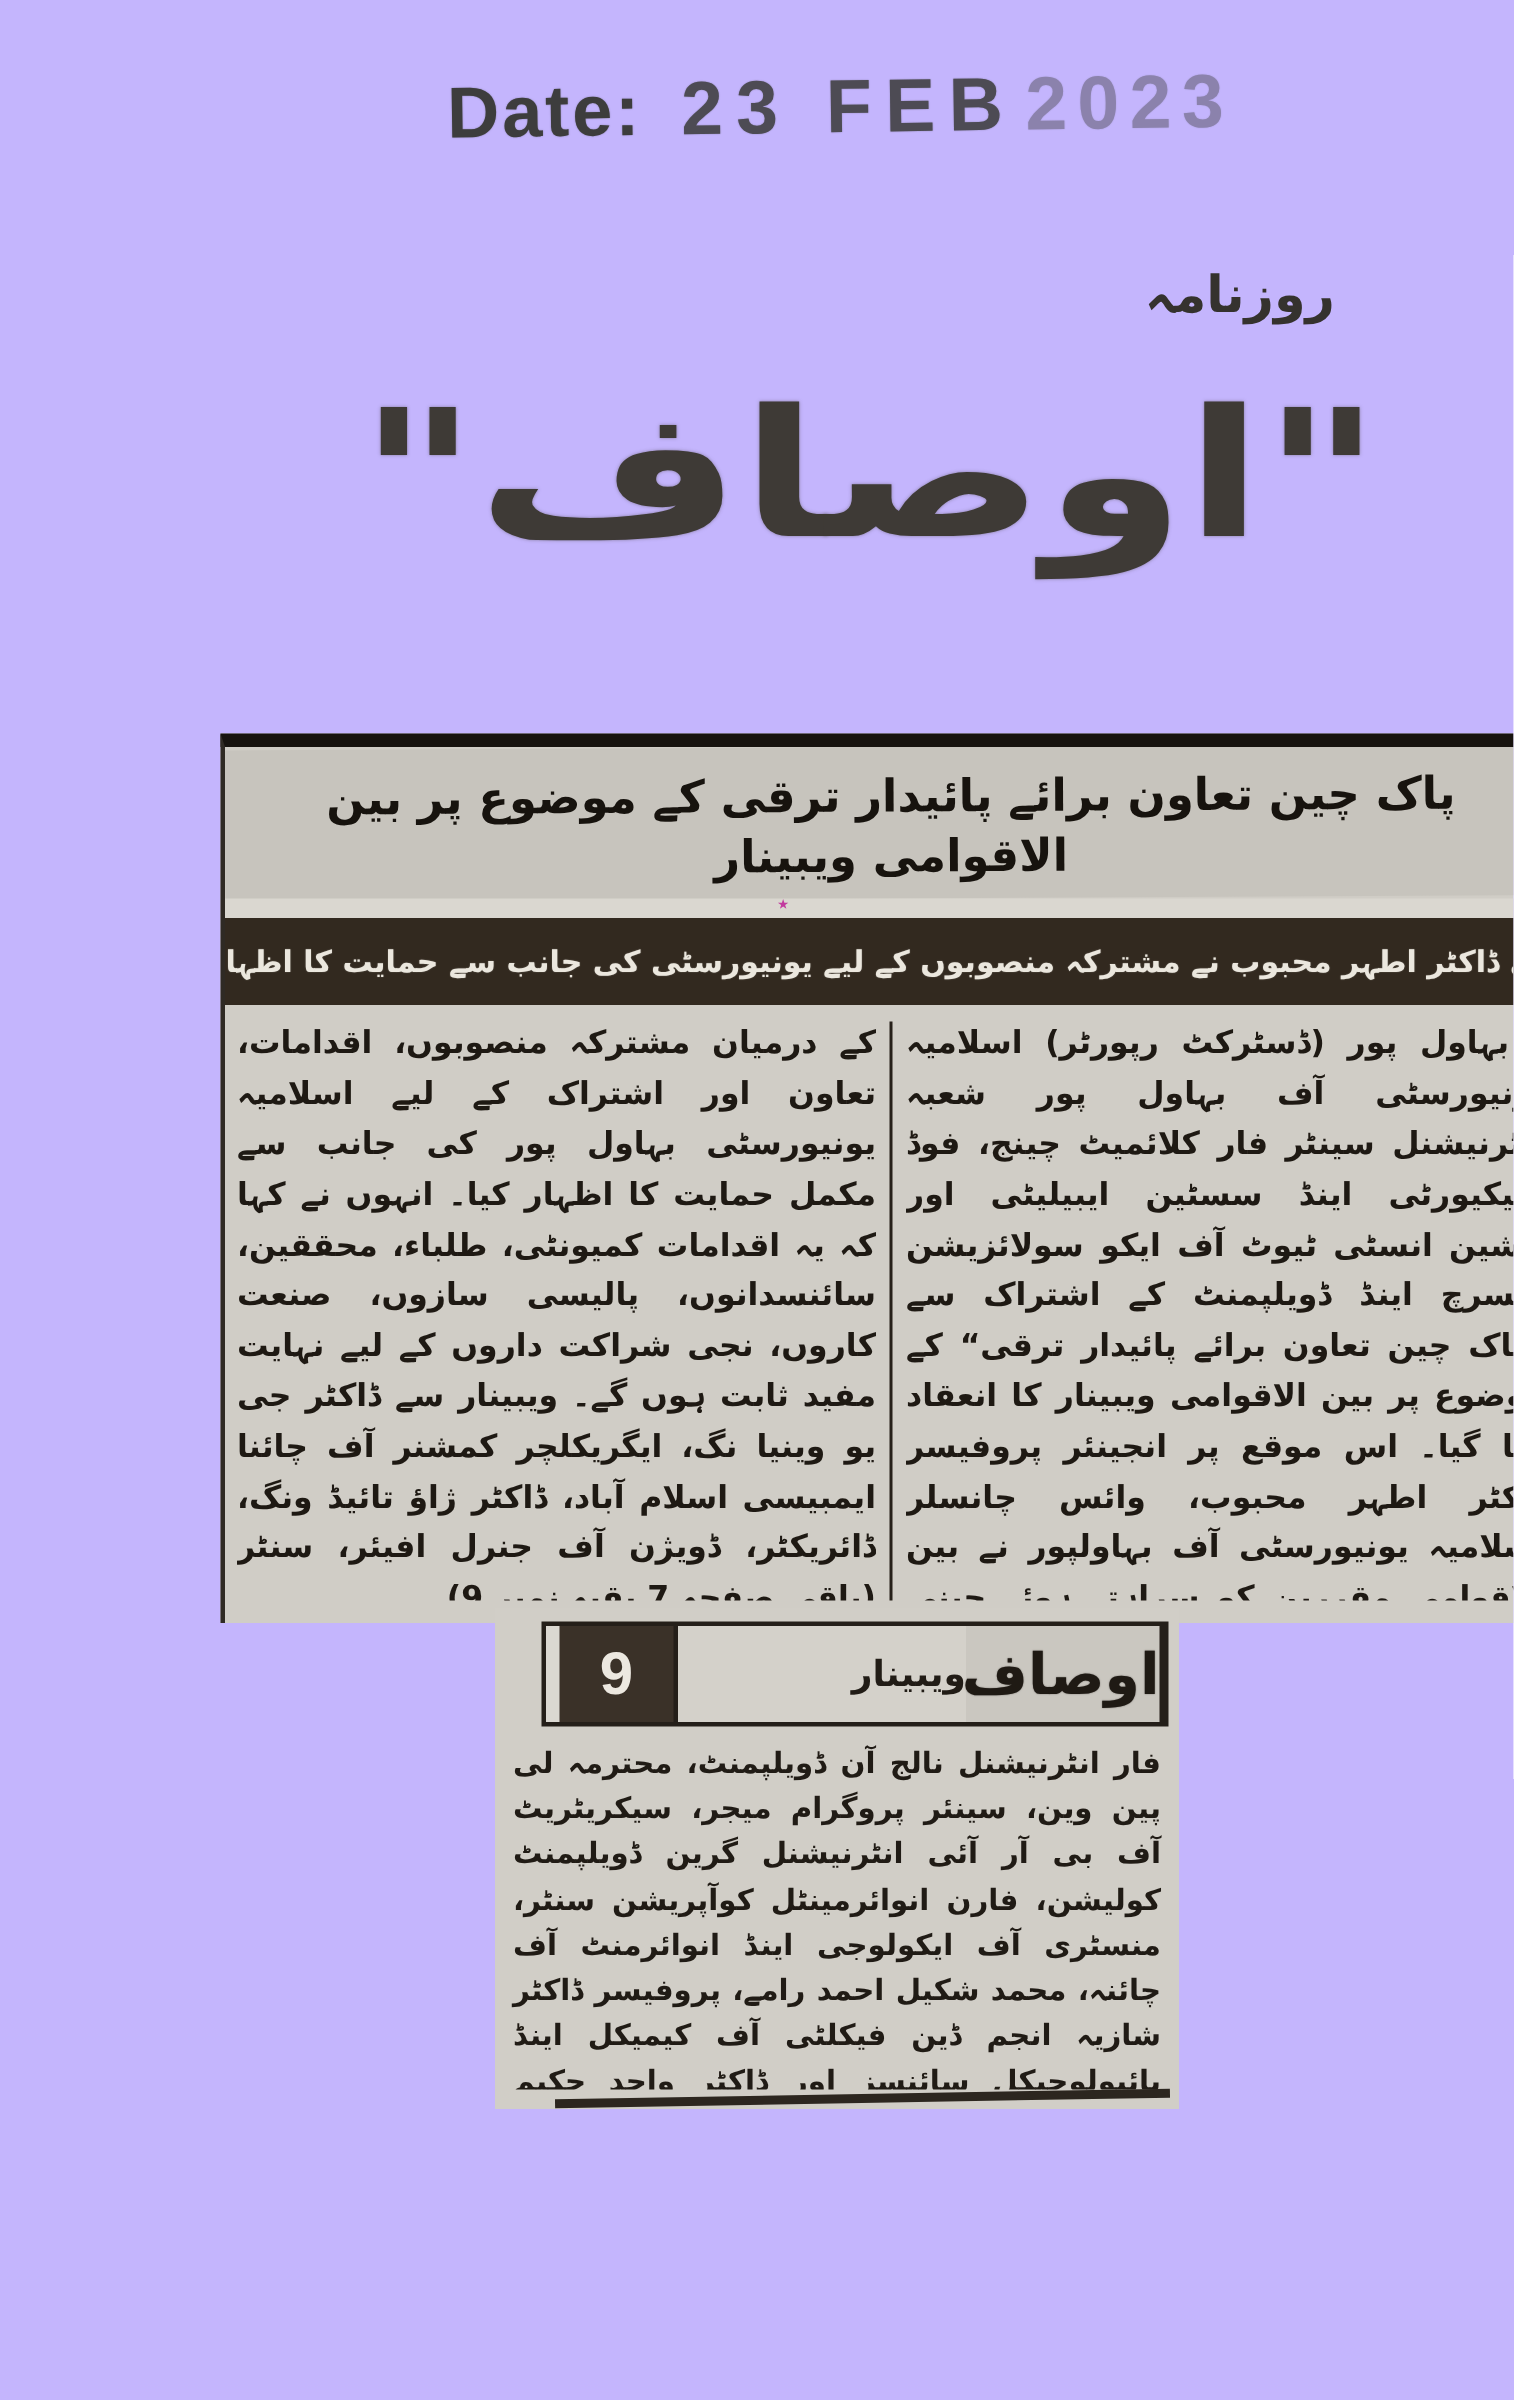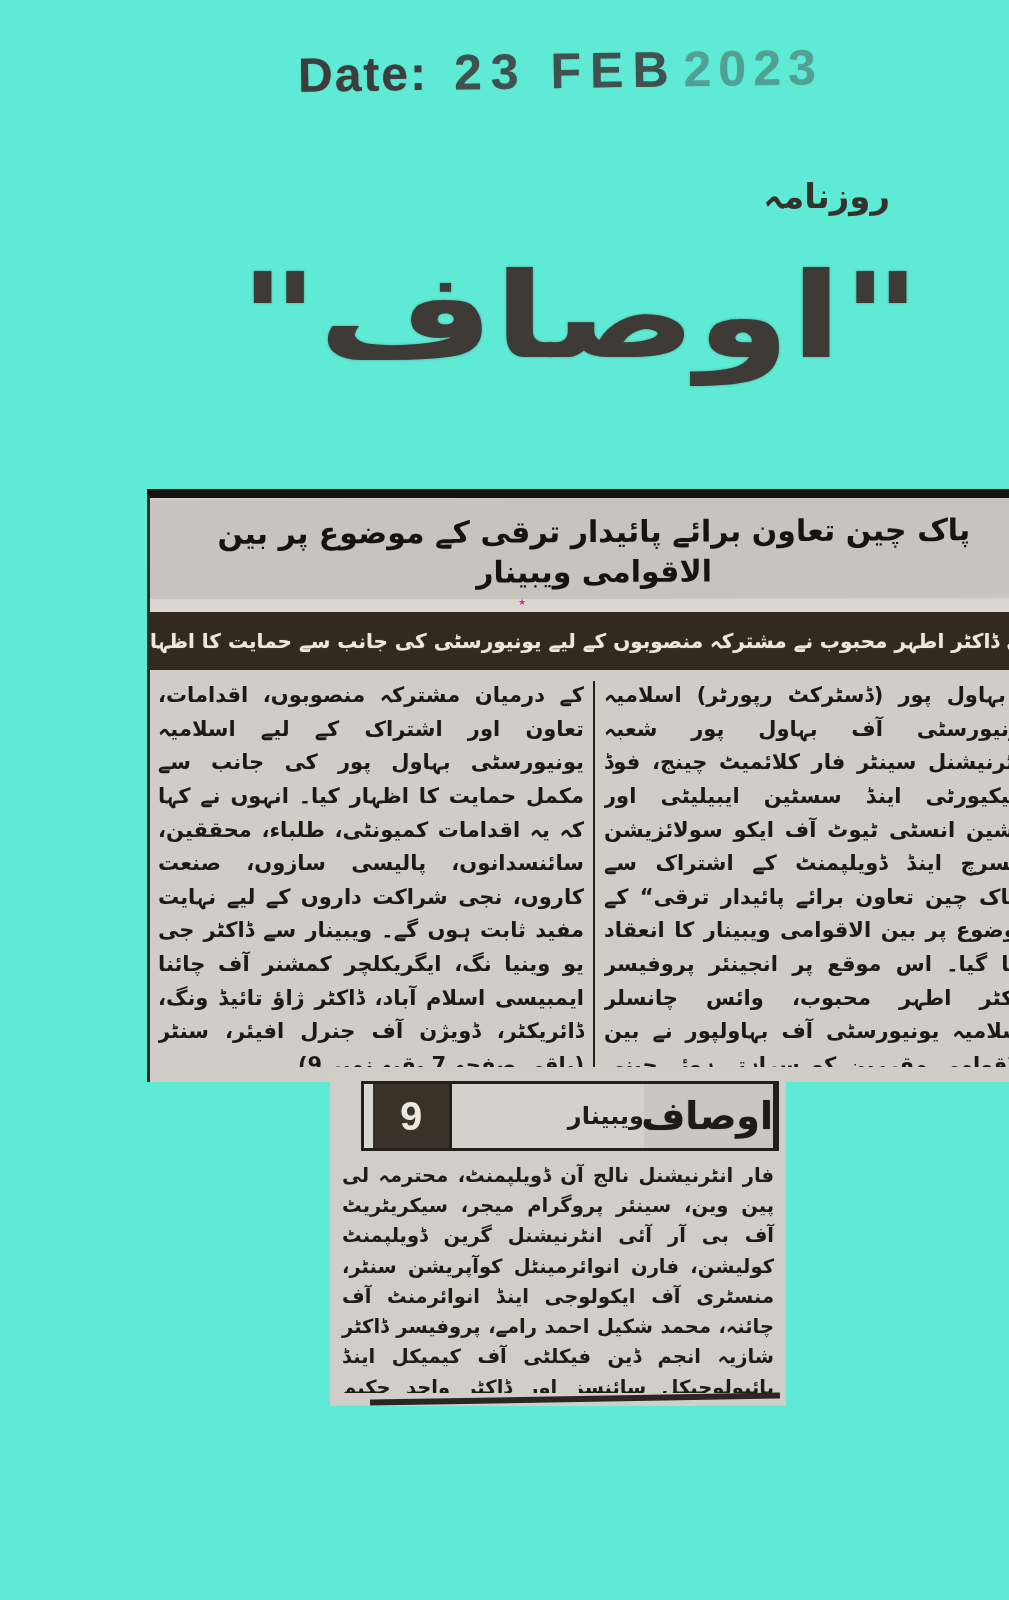--- a/index.html
+++ b/index.html
@@ -1,19 +1,19 @@
 <!DOCTYPE html>
 <html lang="en"><head>
 <meta charset="utf-8">
 <style>
   html,body{margin:0;padding:0;background:#ffffff;}
   .page{
     position:relative;
     width:1009px;height:1600px;
-    background:#5eead4;
+    background:#c4b5fd;
     overflow:hidden;
     font-family:"DejaVu Sans",sans-serif;
   }
   
   .stamp{
     position:absolute;left:298px;top:42px;
     transform:rotate(-0.8deg);
     color:#3d3d3d;
     font-family:"Liberation Sans",sans-serif;
     font-weight:bold;

